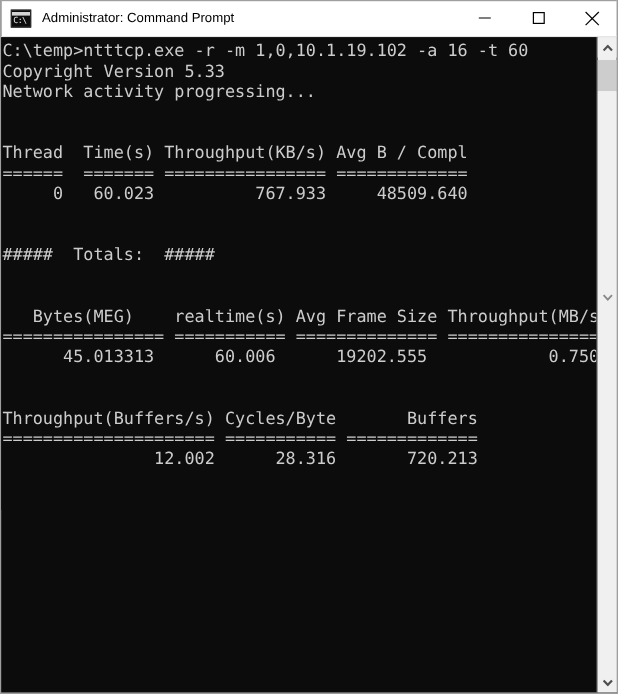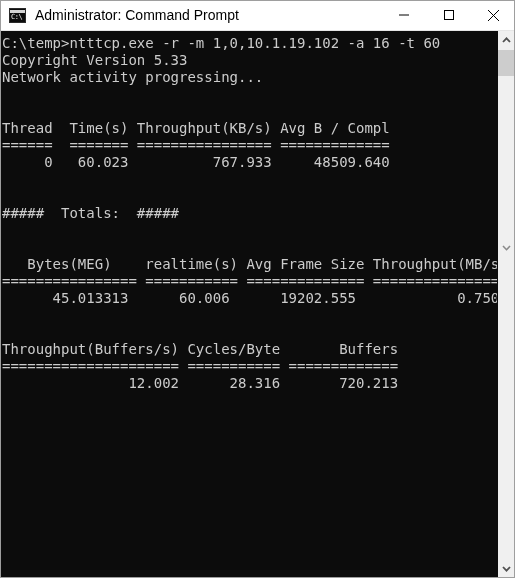--- a/index.html
+++ b/index.html
@@ -69,21 +69,21 @@
     font-family: "DejaVu Sans Mono", monospace;
     font-size: 7px;
     line-height: 8px;
     color: #e8e8e8;
     letter-spacing: -0.5px;
     white-space: nowrap;
   }
 
   #window-title {
     font-family: "Liberation Sans", sans-serif;
-    font-size: 14px;
+    font-size: 11px;
     color: #000000;
     white-space: nowrap;
     flex: 1 1 auto;
   }
 
   .caption-btn {
     width: 45px;
     height: 30px;
     display: flex;
     align-items: center;

